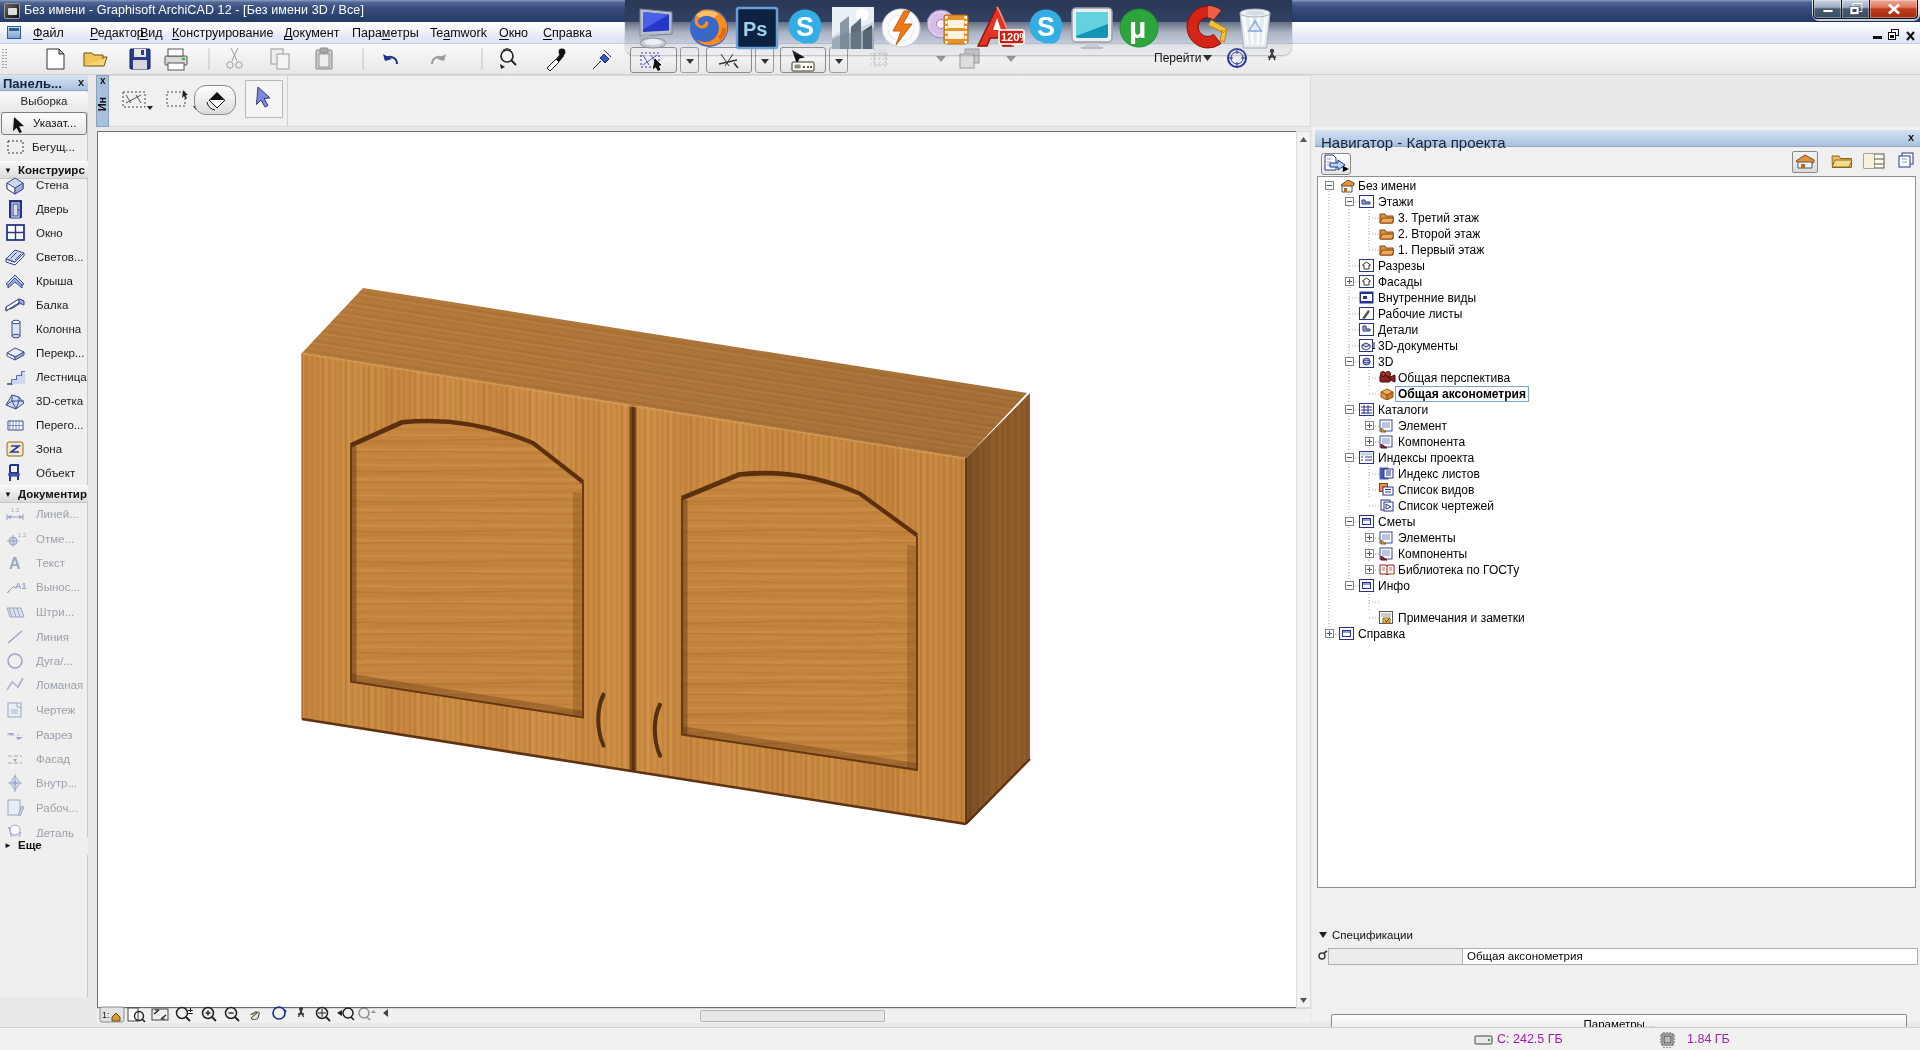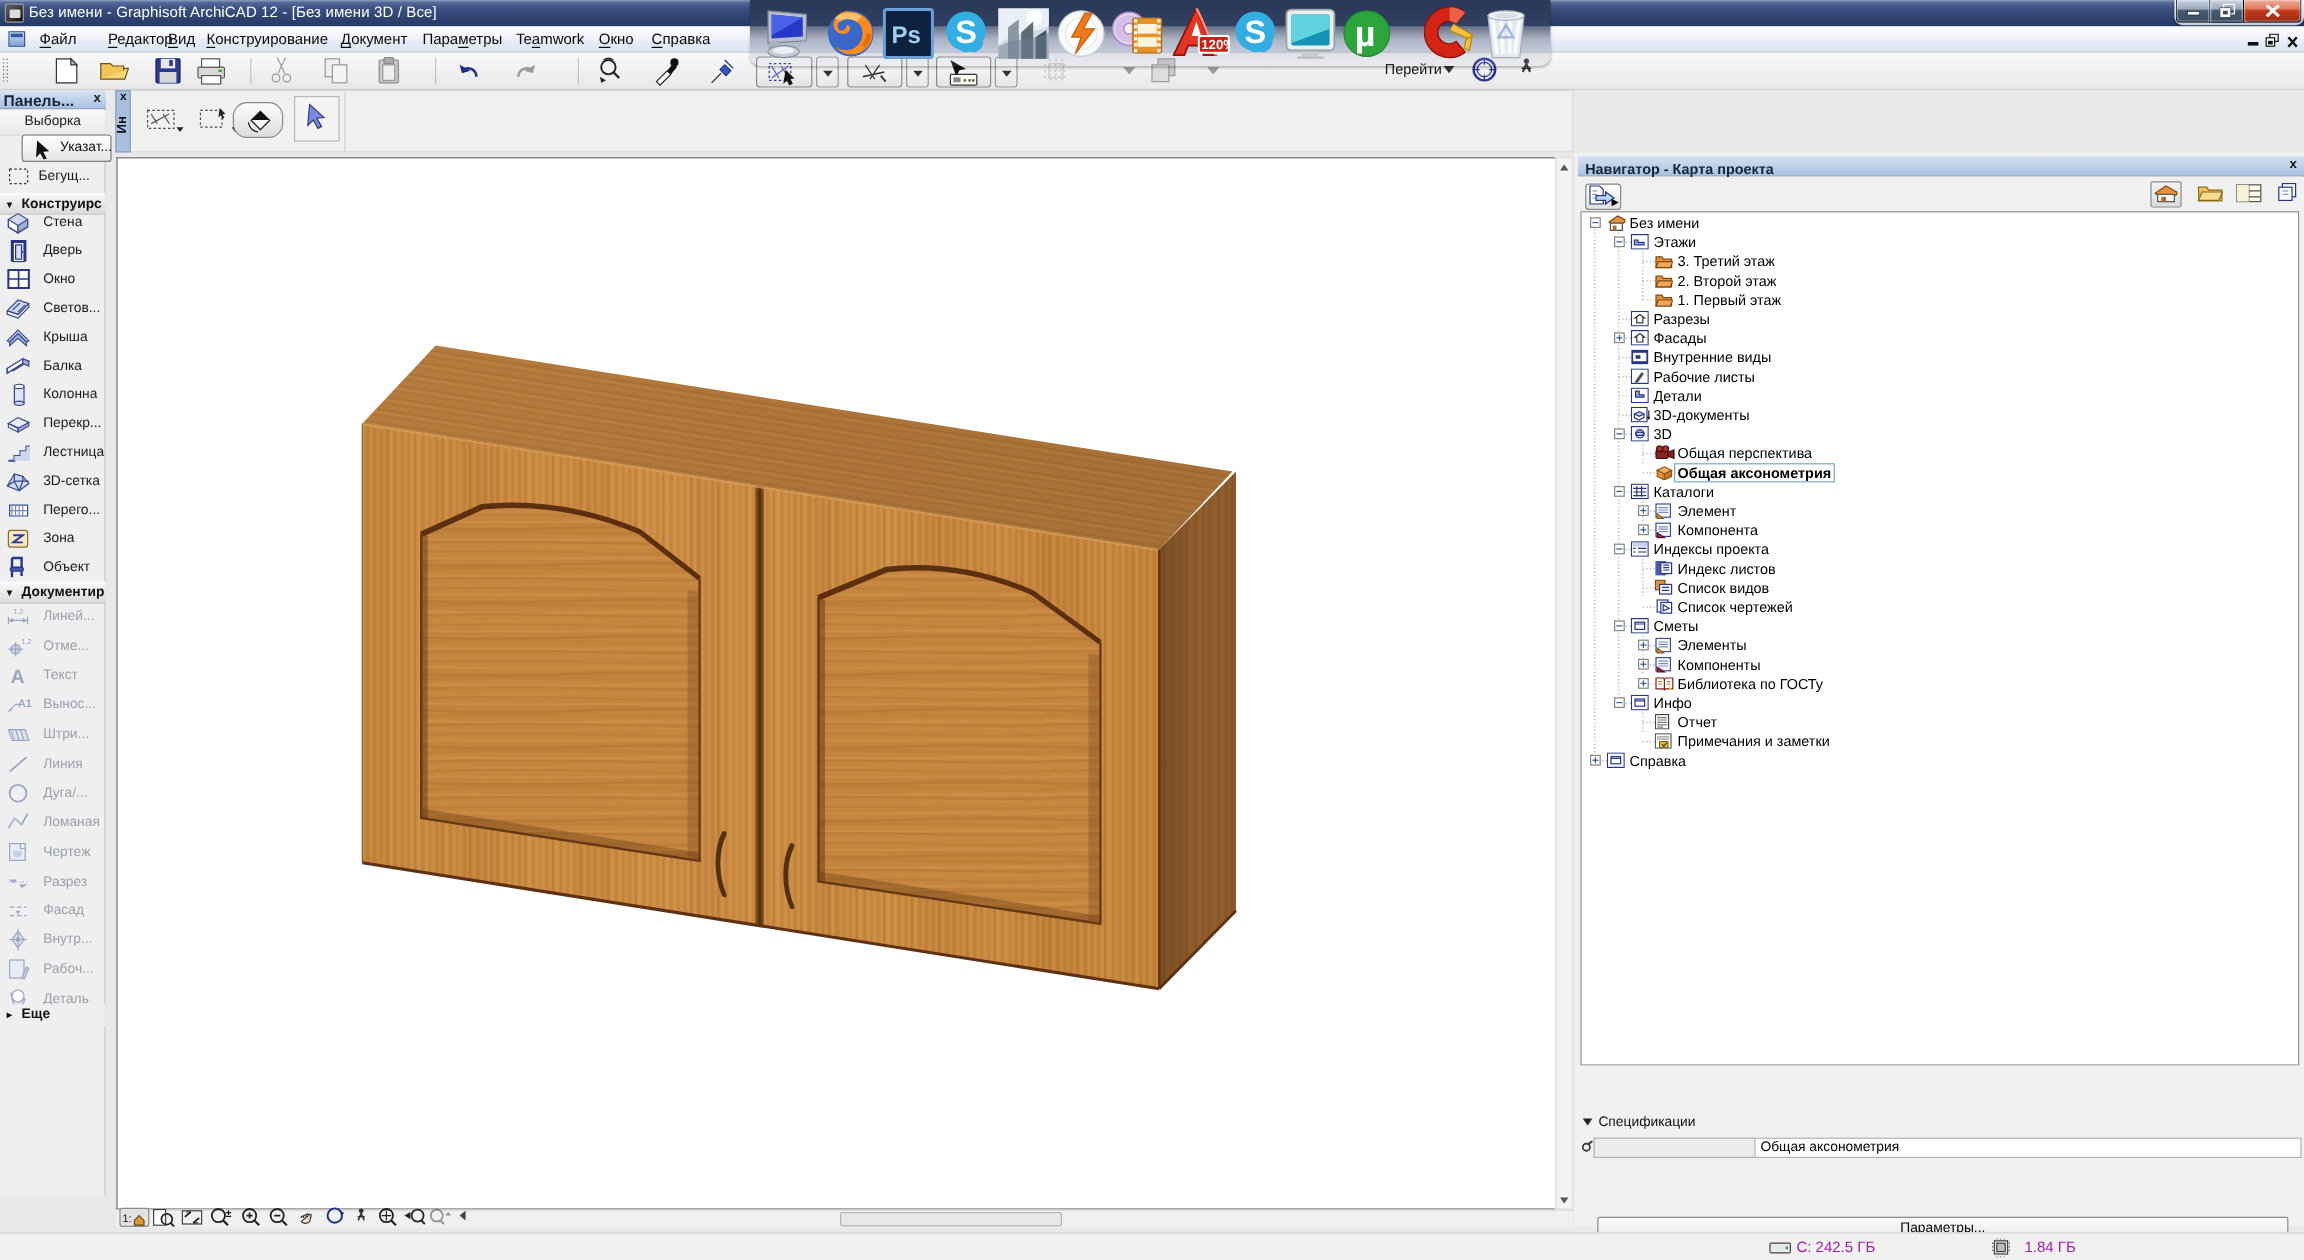--- a/index.html
+++ b/index.html
@@ -33,38 +33,38 @@
 #lpanel .hdr .x{position:absolute;left:auto;right:4px;top:1px;font-size:11px;font-weight:bold;color:#222;}
 .lsec{position:absolute;left:0;width:88px;height:21px;background:linear-gradient(#f8f8f8,#e9e9e9);border-bottom:1px solid #d6d6d6;text-align:center;font-size:11.5px;color:#222;padding-top:3px;}
 .lhead{position:absolute;left:0;width:88px;height:18px;background:linear-gradient(#f7f7f7,#dbdbdb);border-top:1px solid #fff;border-bottom:1px solid #c6c6c6;font-size:11.5px;font-weight:bold;color:#111;padding:2px 0 0 18px;overflow:hidden;}
 .lhead:before{content:"▼";position:absolute;left:4px;top:4px;font-size:8px;color:#111;}
 .lhead.more{background:#efefef;border:none;}
 .lhead.more:before{content:"►";}
 .litem{position:absolute;left:0;width:88px;height:24px;font-size:11.5px;color:#1a1a1a;}
 .litem .txt{position:absolute;left:36px;top:6px;}
 .litem.dis .txt{color:#9aa1ab;}
 .licon{position:absolute;left:5px;top:2px;}
-#selbtn{position:absolute;left:18px;top:112px;width:75px;height:23px;border:1px solid #7d7d7d;border-radius:3px;background:linear-gradient(#ffffff,#e5e5e5);}
+#selbtn{position:absolute;left:1px;top:112px;width:86px;height:23px;border:1px solid #7d7d7d;border-radius:3px;background:linear-gradient(#ffffff,#e5e5e5);}
 #selbtn .txt{position:absolute;left:31px;top:4px;font-size:11.5px;color:#111;}
 #infobar{position:absolute;left:96px;top:75px;width:1215px;height:52px;background:#f0f0f0;border:1px solid #dadada;}
 #intab{position:absolute;left:96px;top:75px;width:13px;height:52px;background:#a7c0dd;border:1px solid #8ba3bf;}
 #intab .t{position:absolute;left:-2px;top:22px;font-size:11px;font-weight:bold;color:#111;transform:rotate(-90deg);}
 #intab .x{position:absolute;left:3px;top:-1px;font-size:10px;font-weight:bold;color:#111;}
 #canvas{position:absolute;left:97px;top:131px;width:1199px;height:877px;background:#fff;border:1px solid #6e6e6e;border-right:none;}
 #vscroll{position:absolute;left:1296px;top:131px;width:15px;height:877px;background:#f3f3f3;border:1px solid #dcdcdc;}
 #hscrollrow{position:absolute;left:97px;top:1008px;width:1214px;height:15px;background:#f0f0f0;border-top:1px solid #d7d7d7;}
 #hthumb{position:absolute;left:700px;top:1010px;width:185px;height:12px;background:#e8e8e8;border:1px solid #b5b5b5;border-radius:2px;}
 #statusbar{position:absolute;left:0;top:1027px;width:1920px;height:23px;background:#f1f1f0;border-top:1px solid #cfcfcf;font-size:12.5px;color:#a21caf;}
 #dock{position:absolute;left:625px;top:0;width:667px;height:55px;
 background:linear-gradient(rgba(38,52,82,.95) 0%,rgba(52,66,96,.8) 38%,rgba(96,108,132,.45) 60%,rgba(150,158,175,.22) 85%,rgba(170,175,190,.12) 100%);
 border-radius:0 0 9px 9px;box-shadow:0 1px 2px rgba(0,0,0,.25);}
 .dicon{position:absolute;top:7px;width:43px;height:43px;}
 #nav{position:absolute;left:1312px;top:127px;width:608px;height:895px;background:#f0f0f0;}
 #navhdr{position:absolute;left:3px;top:3px;width:605px;height:17px;background:linear-gradient(#d6e2f2,#a8c2e1);border-bottom:1px solid #90a5c0;}
-#navhdr span{position:absolute;left:6px;top:4px;font-weight:bold;font-size:12px;color:#15233c;}
+#navhdr span{position:absolute;left:6px;top:4px;font-weight:normal;font-size:15px;color:#15233c;}
 #navhdr .x{position:absolute;left:auto;right:6px;top:1px;font-weight:bold;font-size:11px;color:#111;}
 #bigbtn{position:absolute;left:9px;top:26px;width:30px;height:22px;border:1px solid #888;border-radius:3px;background:linear-gradient(#fff,#e2e2e2);}
 .navtb{position:absolute;top:24px;width:26px;height:22px;}
 .navtb.sel{border:1px solid #888;border-radius:2px;background:linear-gradient(#f2f2f2,#dcdcdc);}
 #navtree{position:absolute;left:5px;top:49px;width:599px;height:712px;background:#fff;border:1px solid #8a8f98;overflow:hidden;font-size:12px;}
 .trow{position:absolute;left:0;height:16px;white-space:nowrap;color:#000;}
 .trow .tx{position:absolute;top:1px;}
 .trow .tx.sel{border:1px solid #7ba7cf;background:#fff;font-weight:bold;padding:0 2px;margin-top:-1px;}
 .pm{position:absolute;width:9px;height:9px;border:1px solid #848484;background:#fff;top:3px;}
 .pm:before{content:"";position:absolute;left:1px;top:3px;width:5px;height:1px;background:#36589c;}
@@ -1046,27 +1046,20 @@
       </div>
 <div class="trow" style="top:401px;width:597px;">
         <span class="pm" style="left:27px;"></span>
         <span class="tic" style="left:41px;"><svg width="15" height="13">
             <rect x="0.5" y="0.5" width="14" height="12" fill="#fff" stroke="#26348c"></rect>
             <rect x="3.5" y="3.5" width="8" height="6" fill="#fff" stroke="#26348c"></rect>
             <path d="M3.5 5 h8" stroke="#26348c"></path>
           </svg></span>
         <span class="tx" style="left:60px;">Инфо</span>
       </div>
-<div class="trow" style="top:417px;width:597px;">
-        <span class="tic" style="left:61px;"><svg width="13" height="13">
-            <rect x="0.5" y="0.5" width="11" height="12" fill="#fff" stroke="#444"></rect>
-            <path d="M2 3 h8 M2 5 h8 M2 7 h8 M2 9 h8 M2 11 h5" stroke="#777"></path>
-          </svg></span>
-        <span class="tx" style="left:80px;">Отчет</span>
-      </div>
 <div class="trow" style="top:433px;width:597px;">
         <span class="tic" style="left:61px;"><svg width="15" height="13">
             <rect x="0.5" y="0.5" width="13" height="12" fill="#fff" stroke="#555"></rect>
             <path d="M2 3 h10 M2 5 h10" stroke="#999"></path>
             <path d="M4 7 l7 0 0 5 -7 0z" fill="#f0c040" stroke="#8a6a10"></path>
             <path d="M6 9 l1.5 2 2.5 -3" fill="none" stroke="#333"></path>
           </svg></span>
         <span class="tx" style="left:80px;">Примечания и заметки</span>
       </div>
 <div class="trow" style="top:449px;width:597px;">

